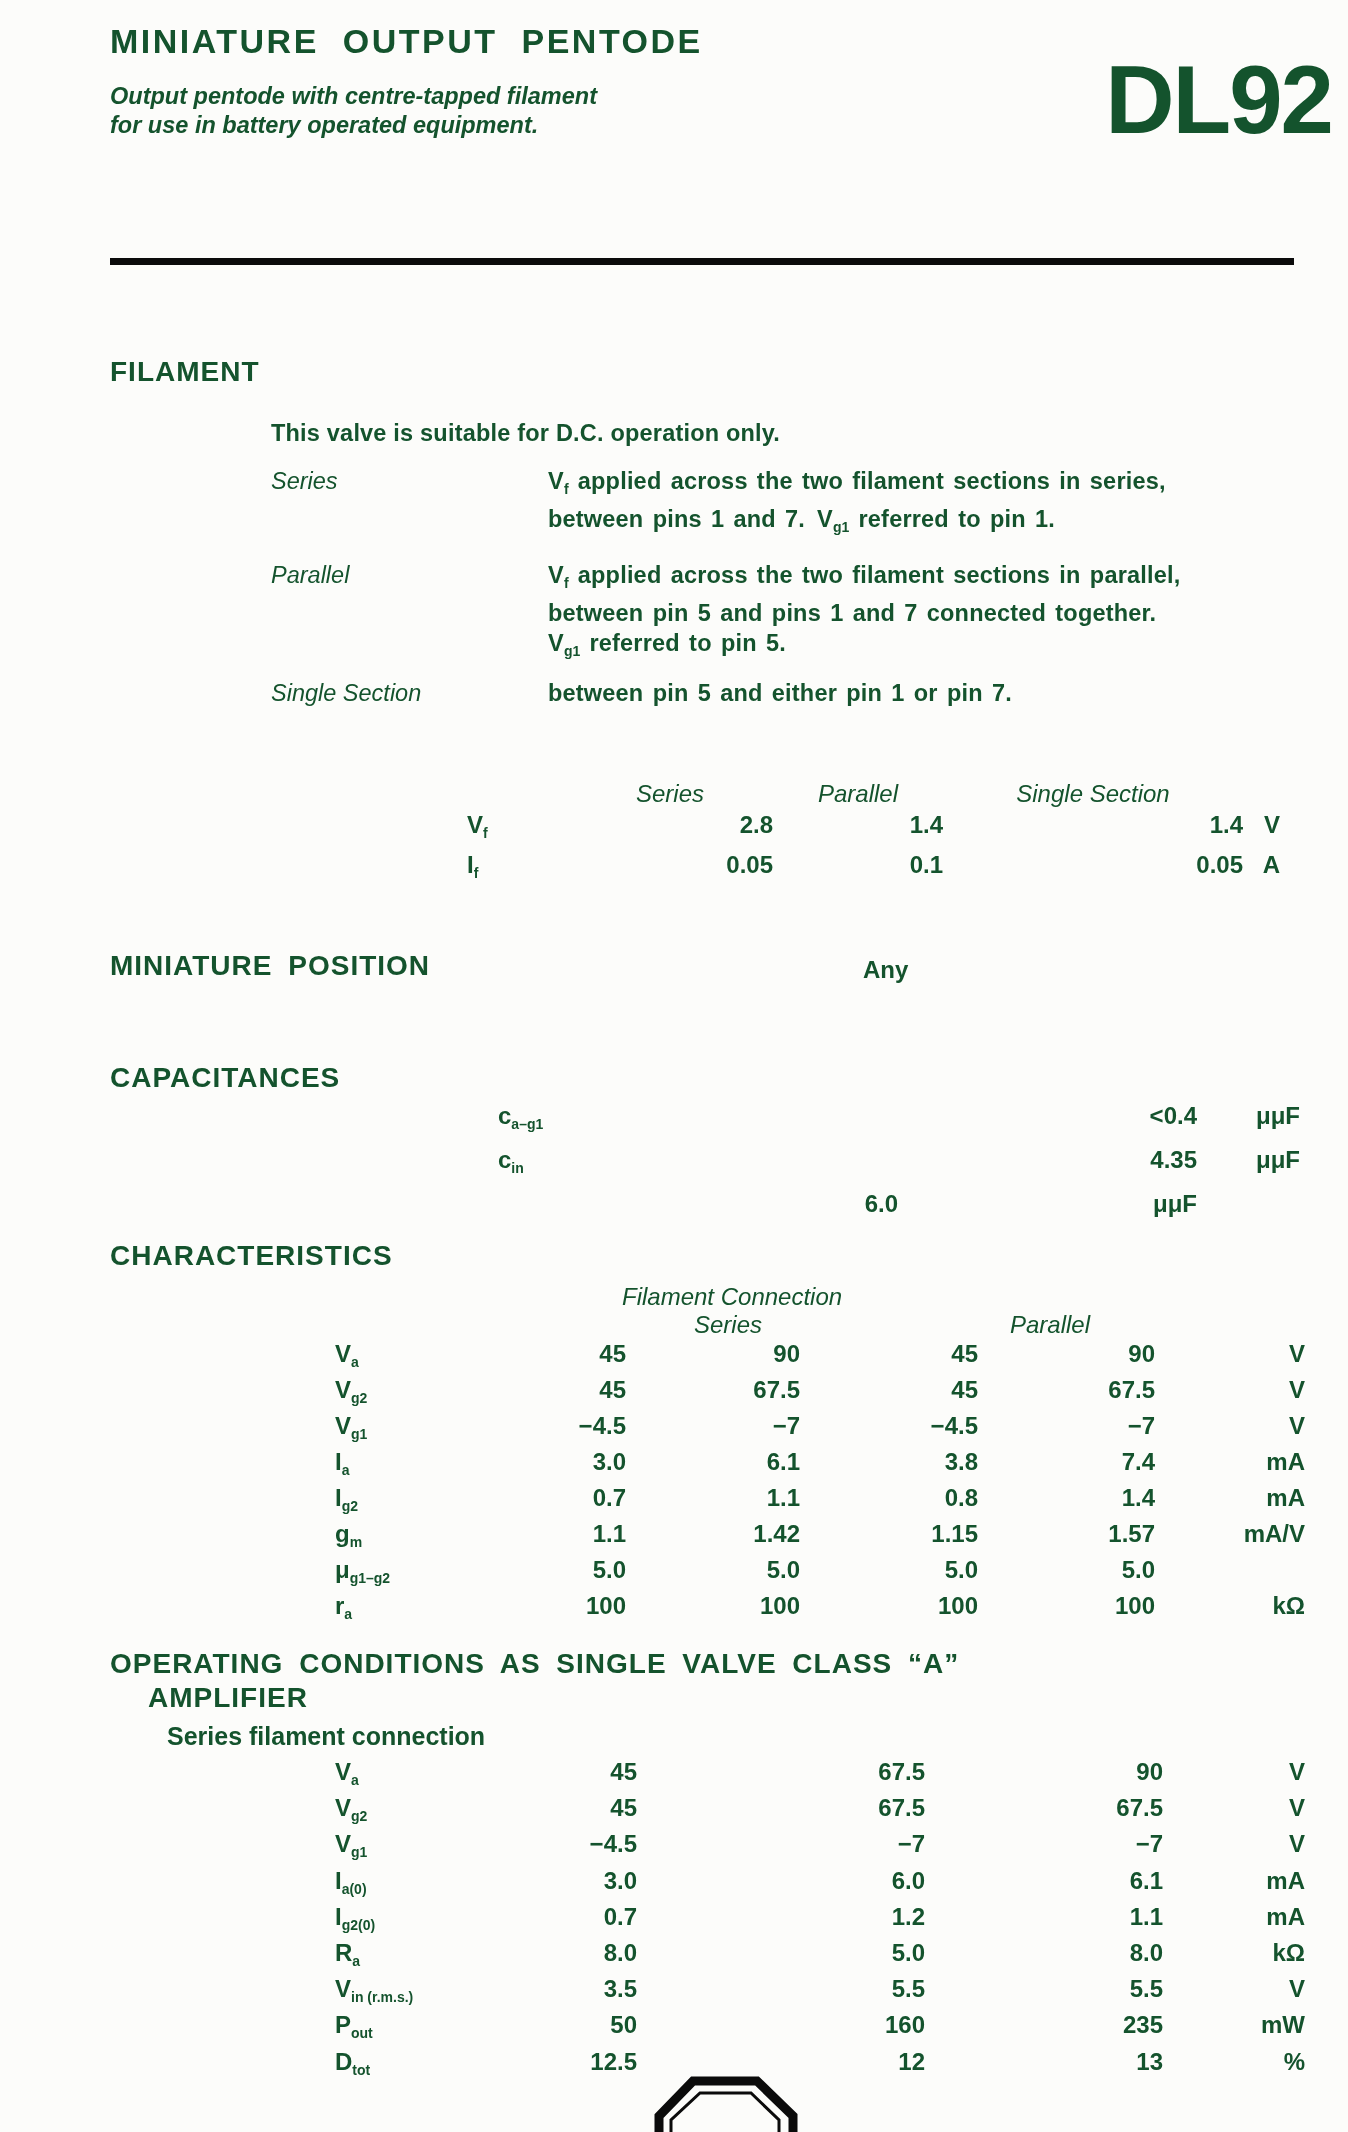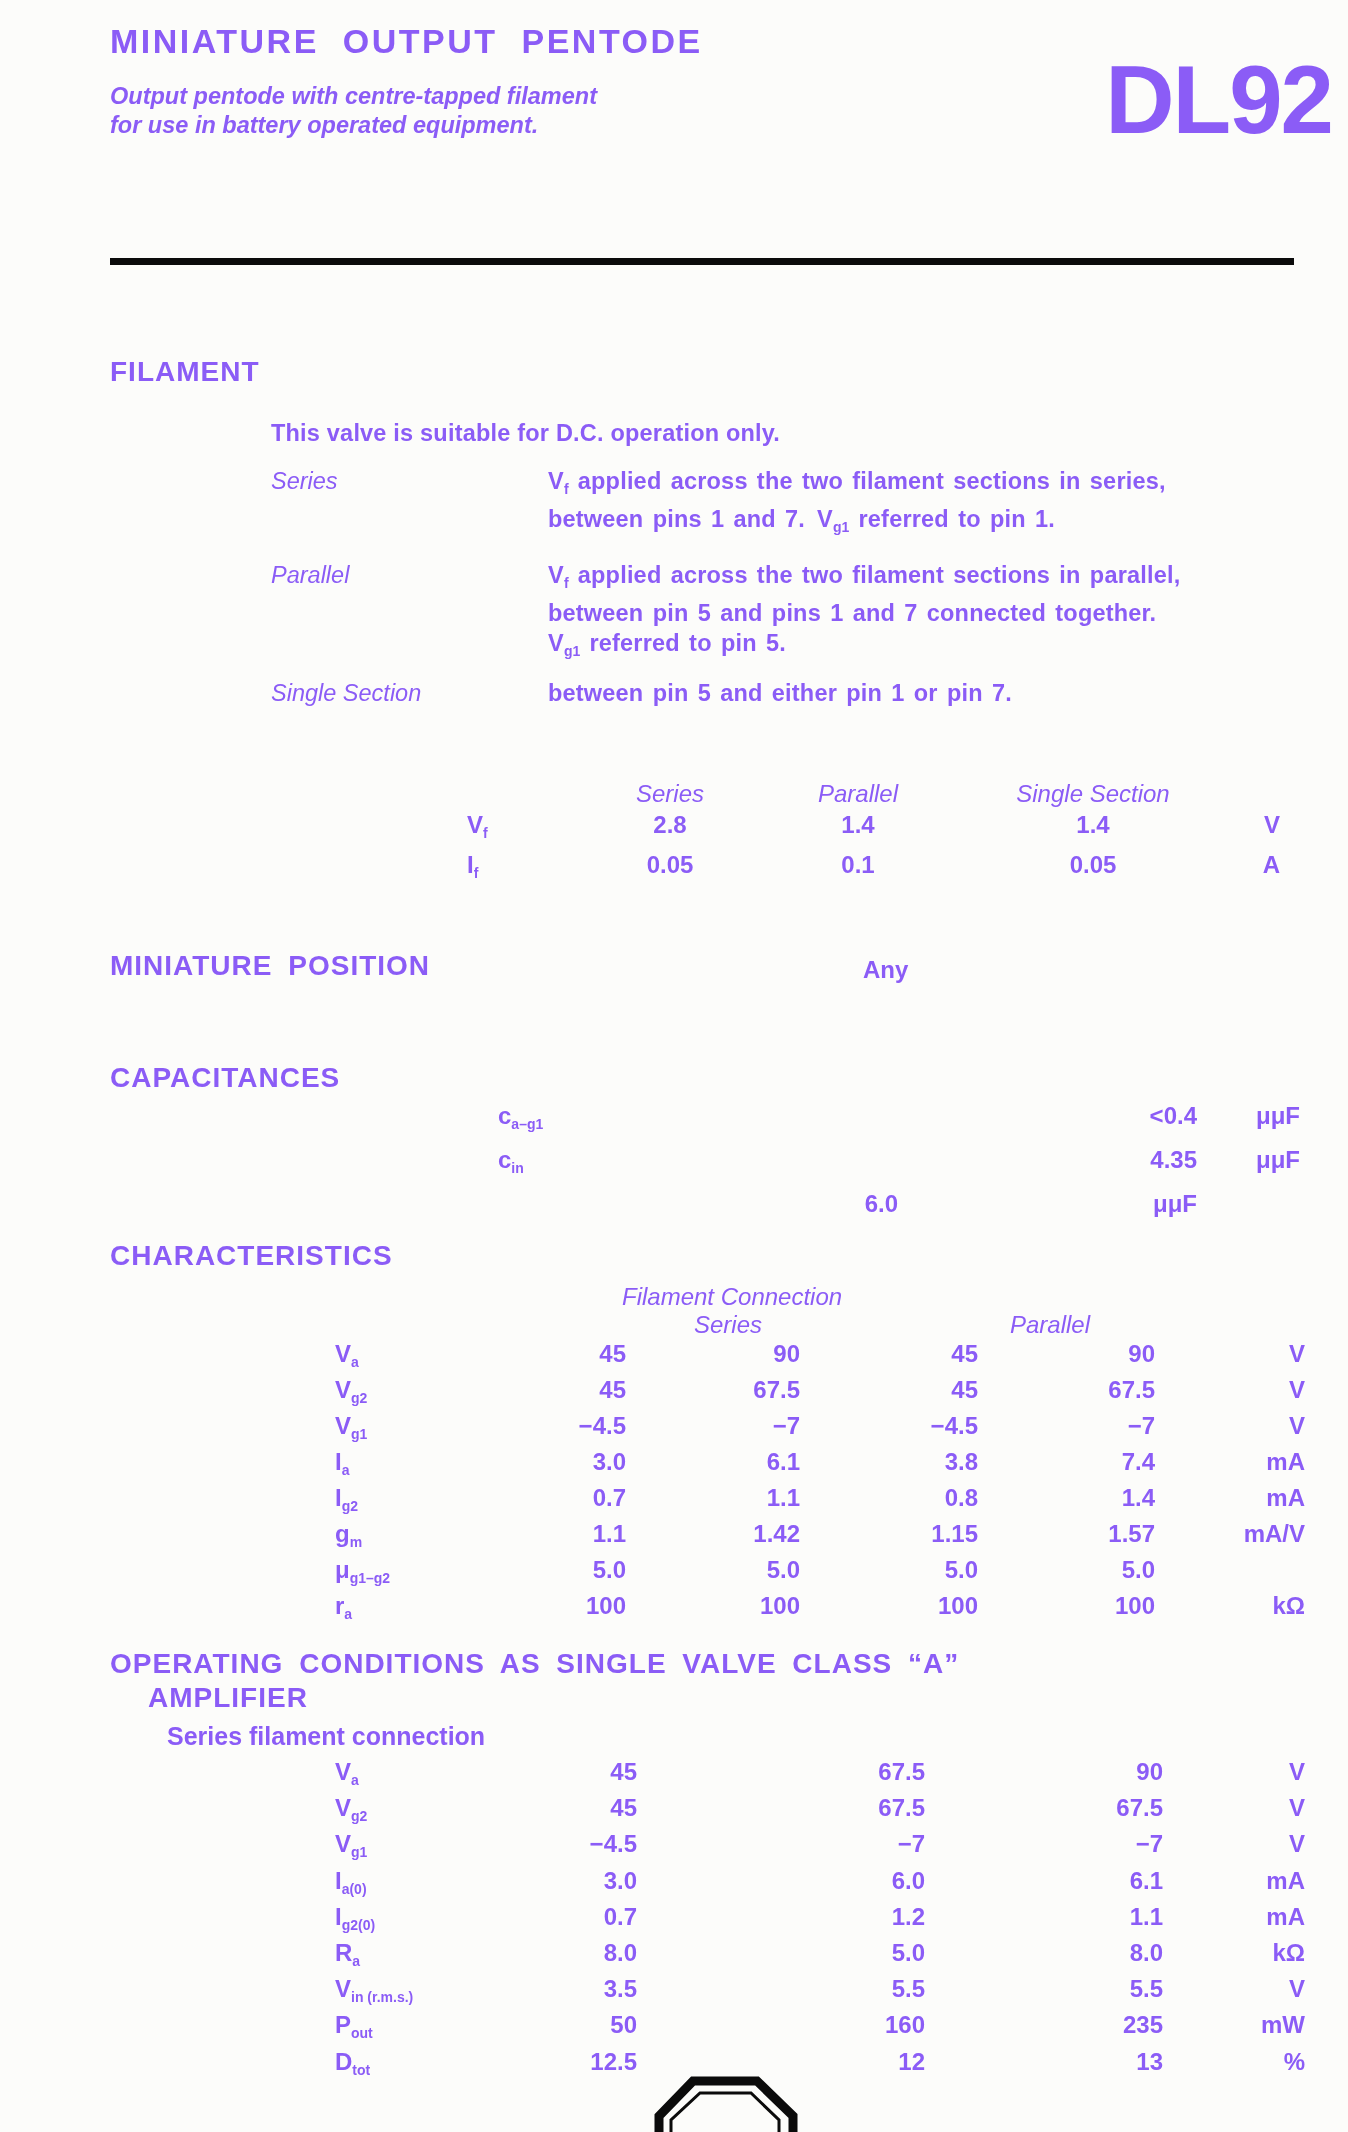--- a/index.html
+++ b/index.html
@@ -1,18 +1,18 @@
 <!DOCTYPE html>
 <html><head>
 <meta charset="utf-8">
 <style>
   html,body { margin:0; padding:0; background:#e8e8e4; }
   .page {
     position:relative; width:1348px; height:2132px; margin:0 auto;
-    background:#fcfcfa; color:#8b5cf6; overflow:hidden;
+    background:#fcfcfa; color:#14532d; overflow:hidden;
     font-family:"Liberation Sans", sans-serif;
   }
   .abs { position:absolute; }
 
   
   .title { left:110px; top:22px; font-size:34px; font-weight:700; letter-spacing:2.5px; word-spacing:12px; }
   .subtitle { left:110px; top:82px; font-style:italic; font-weight:700; font-size:23.5px; line-height:29px; }
   .partnum { right:16px; top:8px; font-size:96px; font-weight:700; letter-spacing:-2px; line-height:1;margin-top:44px; }
   .rule { left:110px; top:258px; width:1184px; height:7px; background:#0b0b0b; }
 
@@ -26,21 +26,21 @@
   .paralines { line-height:30px; word-spacing:2.5px; }
   .paralines .ln { white-space:nowrap; }
   .sb { font-size:14px; vertical-align:-5px; letter-spacing:0; font-style:normal; }
 
   
   .ftable { left:467px; top:778px; width:813px; display:grid;
             grid-template-columns:100px 206px 170px 300px 37px;
             font-size:24px; font-weight:700; line-height:31px; }
   .ftable .hed { font-style:italic; font-weight:400; text-align:center; }
   .ftable .lab { text-align:left; }
-  .ftable .val { text-align:center; }
+  .ftable .val { text-align:right; }
   .ftable .unit { text-align:right; }
 
   
   .anyval { left:863px; top:956px; font-size:24px; font-weight:700; }
 
   
   .captable { left:498px; top:1098px; width:802px; display:grid;
               grid-template-columns:400px 299px 103px;
               font-size:24px; font-weight:700; line-height:35px; }
   .captable .val { text-align:right; }

